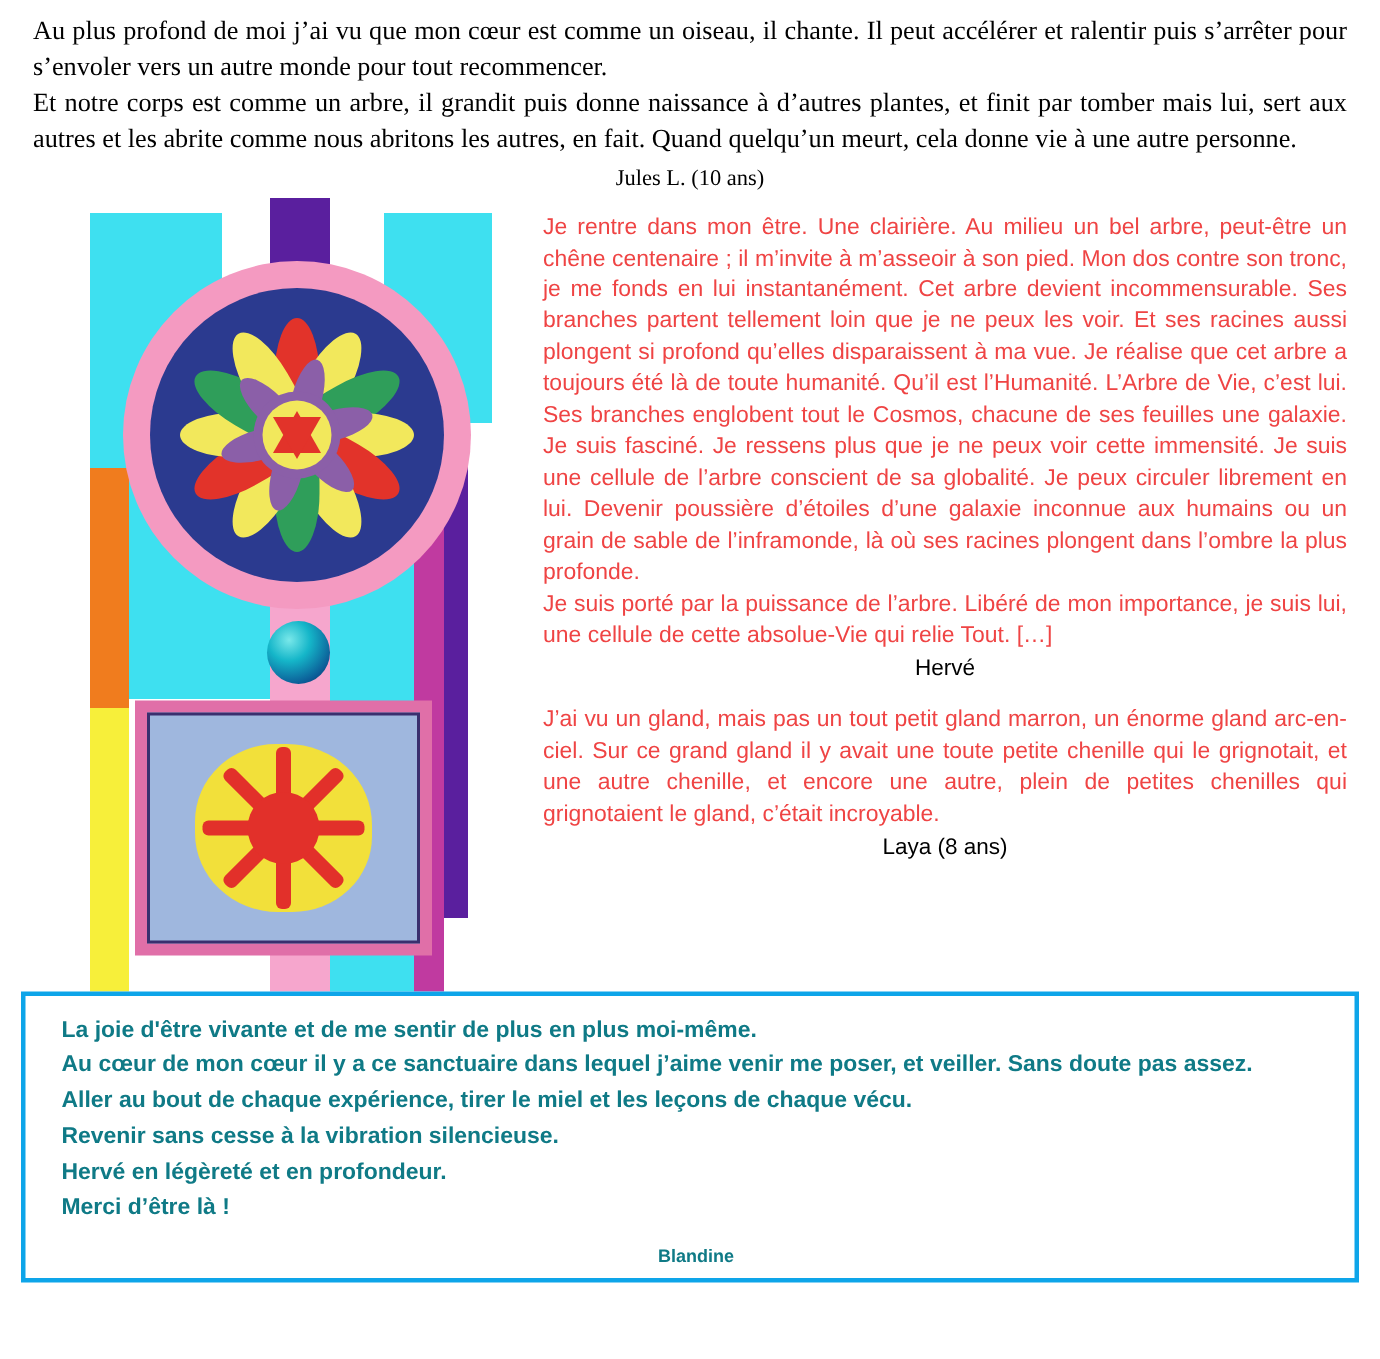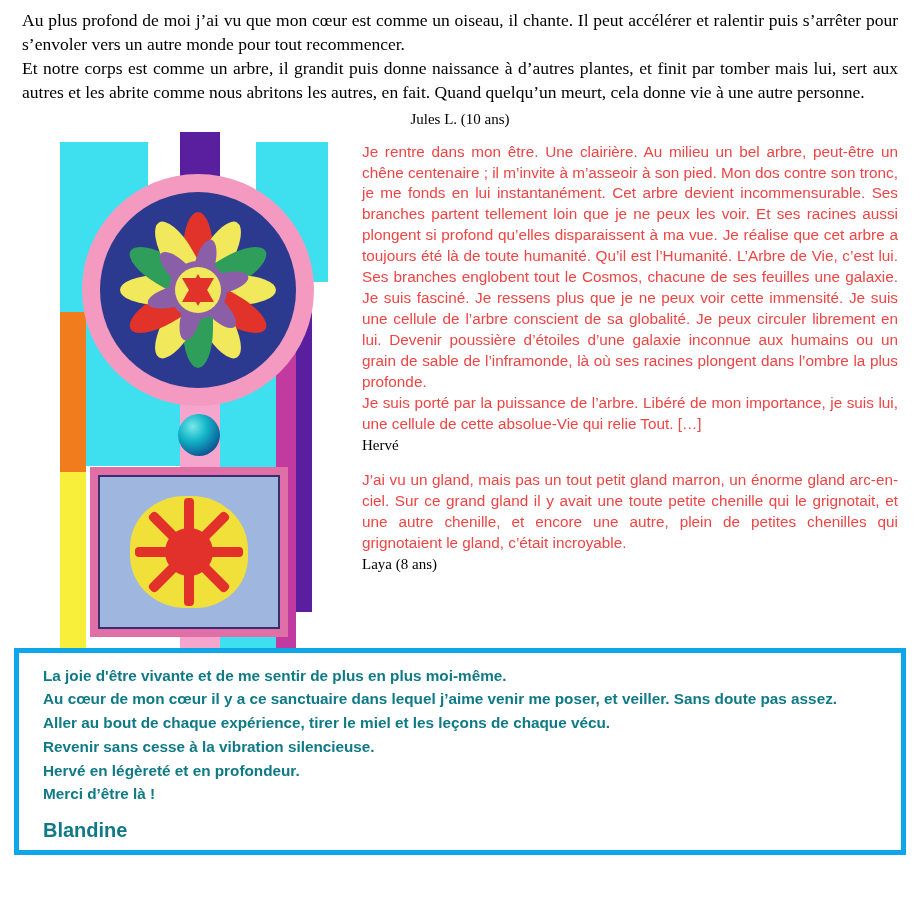--- a/index.html
+++ b/index.html
@@ -62,22 +62,22 @@
   .body-text {
     font-family: "Liberation Sans", sans-serif;
     font-size: 15.3px;
     line-height: 1.37;
     text-align: justify;
     text-justify: inter-word;
     margin: 0;
     color: #ef4444;
   }
   .sig-serif {
-    text-align: left;
-    font-family: Liberation Serif, serif;
+    text-align: center;
+    font-family: Liberation Sans, sans-serif;
     font-size: 15px;
     margin-top: 2px;
   }
   .gap {
     height: 16px;
   }
 
   
   .artwork {
     position: absolute;
@@ -213,37 +213,37 @@
     border-radius: 4px;
   }
 
   
   .bottom-box {
     position: absolute;
     left: 14px;
     bottom: 6px;
     width: 892px;
     box-sizing: border-box;
-    border: 5px solid #0ea5e9;
+    border: 3px solid #0ea5e9;
     padding: 12px 16px 8px 24px;
     background: #ffffff;
   }
   .bottom-box p {
     margin: 0 0 2px 0;
     font-family: "Liberation Sans", sans-serif;
     font-weight: bold;
     font-size: 15.3px;
     line-height: 1.42;
     color: #0f7a86;
   }
   .bottom-sig {
-    text-align: left;
+    text-align: center;
     font-family: "Liberation Sans", sans-serif;
     font-weight: bold;
-    font-size: 20px;
+    font-size: 12px;
     color: #0f7a86;
     margin-top: 14px;
   }
 </style>
 </head>
 <body>
 
 <div class="page">
 
   <div class="intro">

